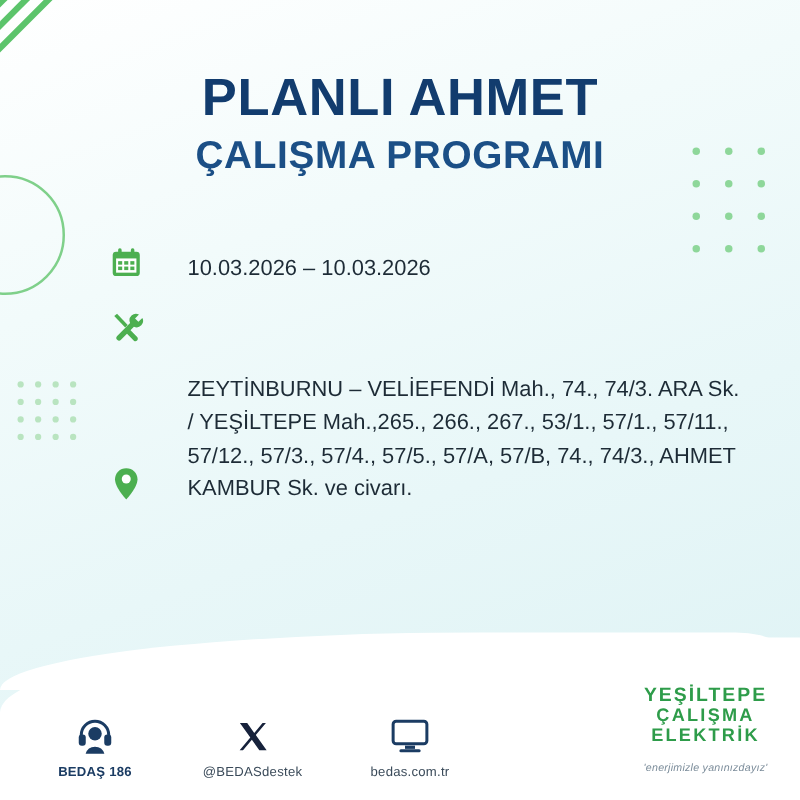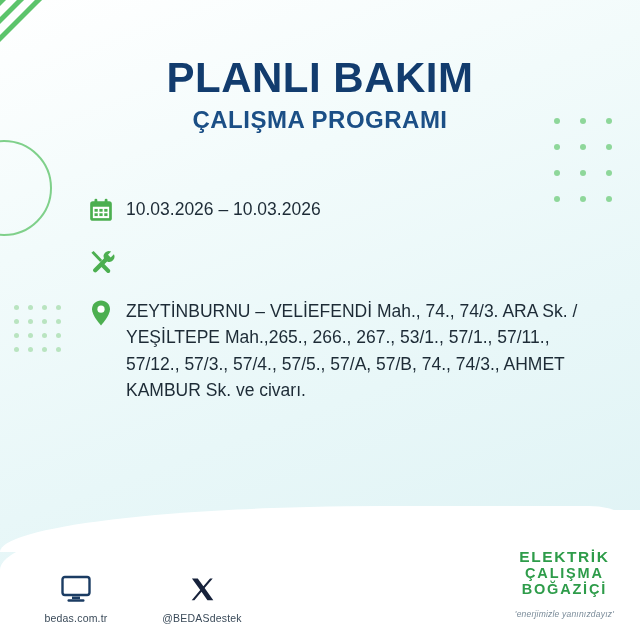--- a/index.html
+++ b/index.html
@@ -111,38 +111,39 @@
     text-align: center;
   }
   .title-main {
     font-size: 42px;
     font-weight: bold;
     letter-spacing: 0.5px;
     color: #123c6e;
     line-height: 1.05;
   }
   .title-sub {
-    font-size: 24px;
+    font-size: 31px;
     font-weight: bold;
     letter-spacing: 0.5px;
     color: #1b4f86;
     margin-top: 6px;
   }
 
   
   .info {
     position: absolute;
     top: 196px;
     left: 84px;
     right: 40px;
   }
   .row {
     display: flex;
-    align-items: flex-start;
+    align-items: flex-end;
     margin-bottom: 20px;
+    gap: 24px;
   }
   .row .ico {
     flex: 0 0 34px;
     width: 34px;
     height: 30px;
     display: flex;
     align-items: flex-start;
     justify-content: center;
     margin-top: 1px;
   }
@@ -271,21 +272,21 @@
       <i></i>
       <i></i>
       <i></i>
     <i></i>
       <i></i>
       <i></i>
       <i></i>
   </div>
 
   <div class="header">
-    <div class="title-main">PLANLI BAKIM</div>
+    <div class="title-main">PLANLI AHMET</div>
     <div class="title-sub">ÇALIŞMA PROGRAMI</div>
   </div>
 
   <div class="info">
 
     <div class="row">
       <div class="ico">
         <svg width="26" height="26" viewBox="0 0 24 24" aria-hidden="true">
           <rect x="2" y="4" width="20" height="18" rx="2.5" fill="#4caf50"></rect>
           <rect x="4.5" y="9" width="15" height="10.5" fill="#ffffff"></rect>
@@ -323,44 +324,56 @@
       <div class="txt">ZEYTİNBURNU –  VELİEFENDİ Mah., 74., 74/3. ARA Sk. / YEŞİLTEPE Mah.,265., 266., 267., 53/1., 57/1., 57/11., 57/12., 57/3., 57/4., 57/5., 57/A, 57/B, 74., 74/3., AHMET KAMBUR Sk. ve civarı.</div>
     </div>
 
   </div>
 
   <div class="bottom-wave"></div>
 
   <div class="footer">
     <div class="contacts">
 
+      <div class="contact">
+        <div class="c-ico">
+          <svg width="30" height="32" viewBox="0 0 30 32" aria-hidden="true">
+            <path d="M4 17 v-2 a11 11 0 0 1 22 0 v2" fill="none" stroke="#1b3c63" stroke-width="2.4" stroke-linecap="round"></path>
+            <rect x="2" y="14.5" width="5.6" height="9" rx="2.4" fill="#1b3c63"></rect>
+            <rect x="22.4" y="14.5" width="5.6" height="9" rx="2.4" fill="#1b3c63"></rect>
+            <circle cx="15" cy="14" r="5.4" fill="#1b3c63"></circle>
+            <path d="M7.5 30 a7.8 7.8 0 0 1 15 0 Z" fill="#1b3c63"></path>
+          </svg>
+        </div>
+        <div class="c-label">BEDAŞ 186</div>
+      </div>
+
+      <div class="contact">
+        <div class="c-ico">
+          <svg width="27" height="27" viewBox="0 0 24 24" aria-hidden="true">
+            <path d="M2.6 2.2 h5.2 l5 7 l5.9 -7 h2.4 l-7.2 8.4 l7.7 10.9 h-5.2 l-5.3 -7.5 l-6.3 7.5 h-2.4 l7.6 -9 Z" fill="#17223b"></path>
+          </svg>
+        </div>
+        <div class="c-label thin">@BEDASdestek</div>
+      </div>
 
       <div class="contact">
         <div class="c-ico">
           <svg width="32" height="28" viewBox="0 0 32 28" aria-hidden="true">
             <rect x="2.5" y="2" width="27" height="18" rx="2.4" fill="none" stroke="#1b3c63" stroke-width="2.4"></rect>
             <rect x="12" y="21.5" width="8" height="2.6" fill="#1b3c63"></rect>
             <rect x="7.5" y="24.3" width="17" height="2.4" rx="1.2" fill="#1b3c63"></rect>
           </svg>
         </div>
         <div class="c-label thin">bedas.com.tr</div>
       </div>
 
-      <div class="contact">
-        <div class="c-ico">
-          <svg width="27" height="27" viewBox="0 0 24 24" aria-hidden="true">
-            <path d="M2.6 2.2 h5.2 l5 7 l5.9 -7 h2.4 l-7.2 8.4 l7.7 10.9 h-5.2 l-5.3 -7.5 l-6.3 7.5 h-2.4 l7.6 -9 Z" fill="#17223b"></path>
-          </svg>
-        </div>
-        <div class="c-label thin">@BEDASdestek</div>
-      </div>
-
     </div>
 
     <div class="brand">
-      <div class="b1">ELEKTRİK</div>
+      <div class="b1">YEŞİLTEPE</div>
       <div class="b2">ÇALIŞMA</div>
-      <div class="b3">BOĞAZİÇİ</div>
+      <div class="b3">ELEKTRİK</div>
       <div class="slogan">'enerjimizle yanınızdayız'</div>
     </div>
   </div>
 
 </div>
 
 </body></html>

